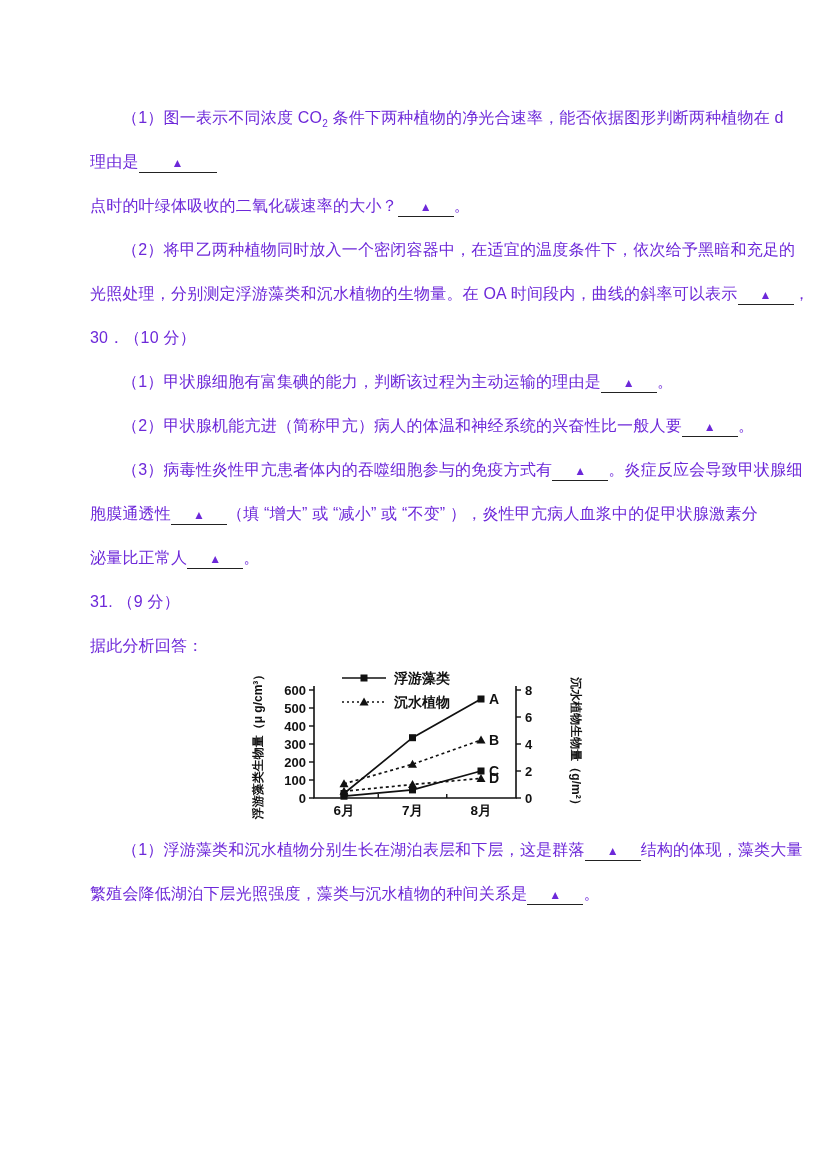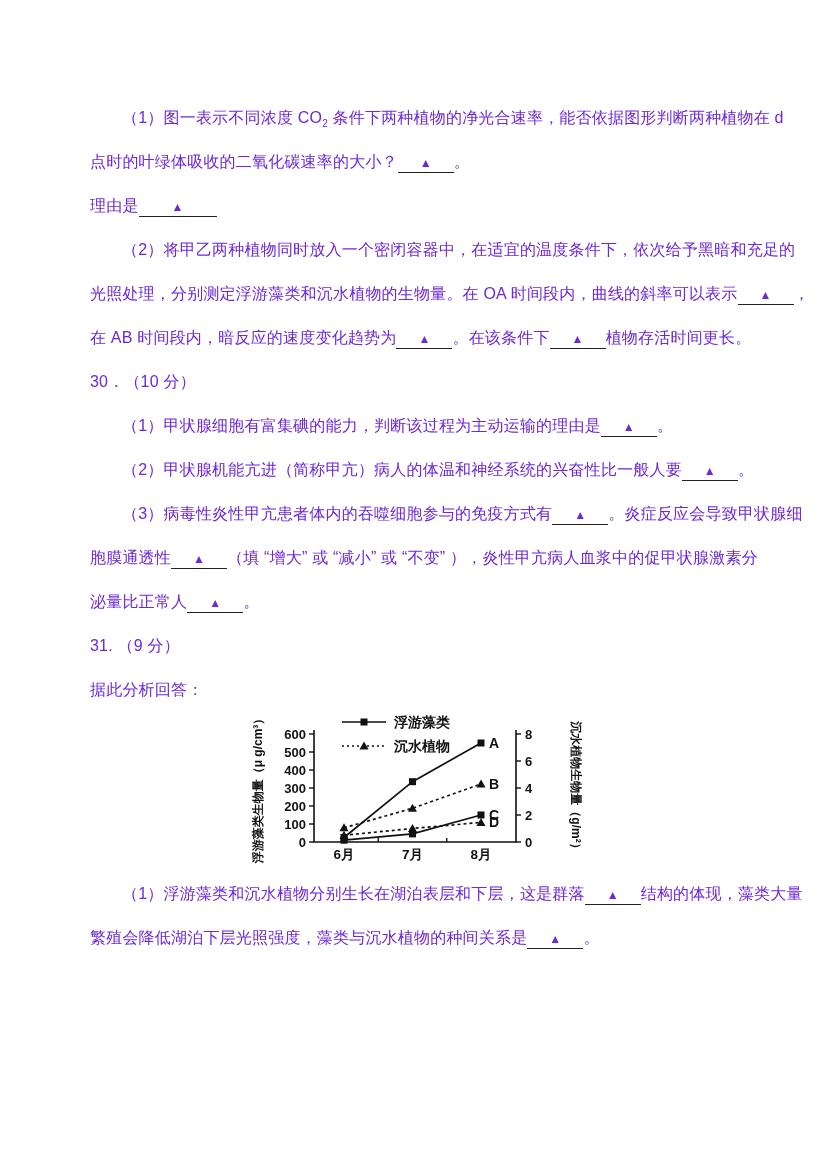--- a/index.html
+++ b/index.html
@@ -44,25 +44,24 @@
   }
   svg{ overflow:visible; display:block; }
 </style>
 </head>
 <body>
 
 <div class="page">
   <div class="doc">
     <div>
         <div class="line indent"><span class="seg text">（1）图一表示不同浓度 CO</span><span class="seg sub">2</span><span class="seg text"> 条件下两种植物的净光合速率，能否依据图形判断两种植物在 d</span></div>
+        <div class="line"><span class="seg text">理由是</span><span class="seg blank wide">▲</span></div>
         <div class="line"><span class="seg text">点时的叶绿体吸收的二氧化碳速率的大小？</span><span class="seg blank">▲</span><span class="seg text">。</span></div>
-        <div class="line"><span class="seg text">理由是</span><span class="seg blank wide">▲</span></div>
         <div class="line indent"><span class="seg text">（2）将甲乙两种植物同时放入一个密闭容器中，在适宜的温度条件下，依次给予黑暗和充足的</span></div>
         <div class="line"><span class="seg text">光照处理，分别测定浮游藻类和沉水植物的生物量。在 OA 时间段内，曲线的斜率可以表示</span><span class="seg blank">▲</span><span class="seg text">，</span></div>
-        <div class="line"><span class="seg text">在 AB 时间段内，暗反应的速度变化趋势为</span><span class="seg blank">▲</span><span class="seg text">。在该条件下</span><span class="seg blank">▲</span><span class="seg text">植物存活时间更长。</span></div>
         <div class="line"><span class="seg text">30．（10 分）</span></div>
         <div class="line indent"><span class="seg text">（1）甲状腺细胞有富集碘的能力，判断该过程为主动运输的理由是</span><span class="seg blank">▲</span><span class="seg text">。</span></div>
         <div class="line indent"><span class="seg text">（2）甲状腺机能亢进（简称甲亢）病人的体温和神经系统的兴奋性比一般人要</span><span class="seg blank">▲</span><span class="seg text">。</span></div>
         <div class="line indent"><span class="seg text">（3）病毒性炎性甲亢患者体内的吞噬细胞参与的免疫方式有</span><span class="seg blank">▲</span><span class="seg text">。炎症反应会导致甲状腺细</span></div>
         <div class="line"><span class="seg text">胞膜通透性</span><span class="seg blank">▲</span><span class="seg text">（填 “增大” 或 “减小” 或 “不变” ），炎性甲亢病人血浆中的促甲状腺激素分</span></div>
         <div class="line"><span class="seg text">泌量比正常人</span><span class="seg blank">▲</span><span class="seg text">。</span></div>
         <div class="line"><span class="seg text">31. （9 分）</span></div>
         <div class="line"><span class="seg text">据此分析回答：</span></div>
       </div>
     <div class="chart-wrap">

